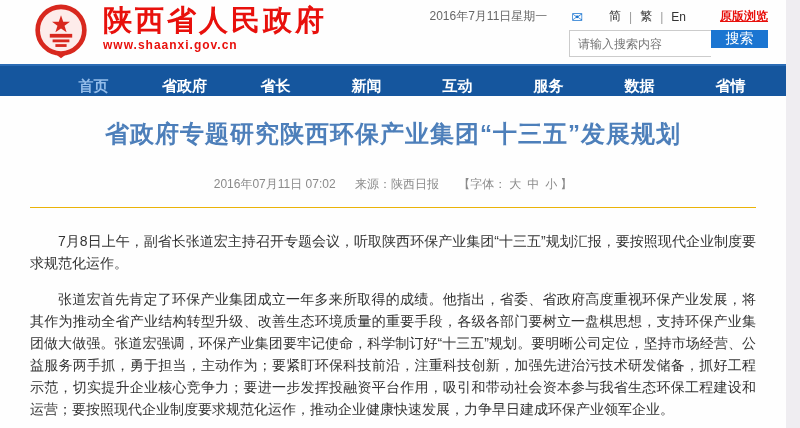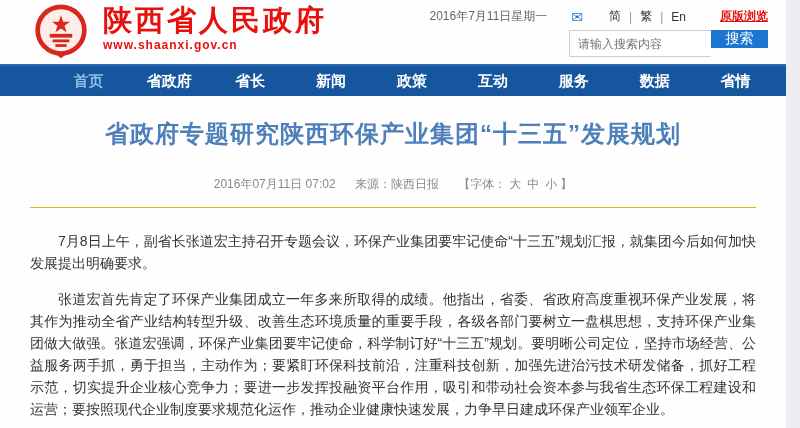--- a/index.html
+++ b/index.html
@@ -40,21 +40,21 @@
     font-family: "Liberation Sans", "DejaVu Sans", sans-serif;
   }
   .search-btn {
     width: 57px; height: 18px; background: #1b75d1; color: #fff; border: none;
     font-size: 14px; cursor: pointer; font-family: "Liberation Sans", "DejaVu Sans", sans-serif;
   }
 
   
   .nav {
     height: 32px; background: #15569e; border-top: 2px solid #2b6cb5;
-    display: flex; align-items: center; padding: 0 10px 0 48px;
+    display: flex; align-items: flex-end; padding: 0 10px 0 48px;
   }
   .nav-item {
     flex: 1; text-align: center; color: #ffffff; font-size: 15px; font-weight: bold;
     cursor: pointer; white-space: nowrap;
   }
   .nav-item.active { color: #93bce9; }
 
   
   .article { background: #fefefe; padding: 22px 0 0 0; }
   .article-title {
@@ -111,36 +111,35 @@
       <input class="search-input" type="text" placeholder="请输入搜索内容" style="">
       <button class="search-btn">搜索</button>
     </div>
   </div>
 
   <div class="nav">
     <div class="nav-item active">首页</div>
     <div class="nav-item">省政府</div>
     <div class="nav-item">省长</div>
     <div class="nav-item">新闻</div>
-    <div class="nav-item">政策</div>
     <div class="nav-item">互动</div>
     <div class="nav-item">服务</div>
     <div class="nav-item">数据</div>
     <div class="nav-item">省情</div>
   </div>
 
   <div class="article">
     <div class="article-title">省政府专题研究陕西环保产业集团“十三五”发展规划</div>
 
     <div class="article-meta">
       <span class="piece">2016年07月11日 07:02</span>
       <span class="piece">来源：陕西日报</span>
       <span class="piece font-size-ctrl"><span>【字体：</span><span class="fs">大</span><span class="fs">中</span><span class="fs">小</span><span>】</span></span>
     </div>
 
     <div class="article-body">
-      <p>7月8日上午，副省长张道宏主持召开专题会议，环保产业集团要牢记使命“十三五”规划汇报，就集团今后如何加快发展提出明确要求。</p>
+      <p>7月8日上午，副省长张道宏主持召开专题会议，听取陕西环保产业集团“十三五”规划汇报，要按照现代企业制度要求规范化运作。</p>
       <p>张道宏首先肯定了环保产业集团成立一年多来所取得的成绩。他指出，省委、省政府高度重视环保产业发展，将其作为推动全省产业结构转型升级、改善生态环境质量的重要手段，各级各部门要树立一盘棋思想，支持环保产业集团做大做强。张道宏强调，环保产业集团要牢记使命，科学制订好“十三五”规划。要明晰公司定位，坚持市场经营、公益服务两手抓，勇于担当，主动作为；要紧盯环保科技前沿，注重科技创新，加强先进治污技术研发储备，抓好工程示范，切实提升企业核心竞争力；要进一步发挥投融资平台作用，吸引和带动社会资本参与我省生态环保工程建设和运营；要按照现代企业制度要求规范化运作，推动企业健康快速发展，力争早日建成环保产业领军企业。</p>
     </div>
 
   </div>
 
 </div>
 
 </body></html>

